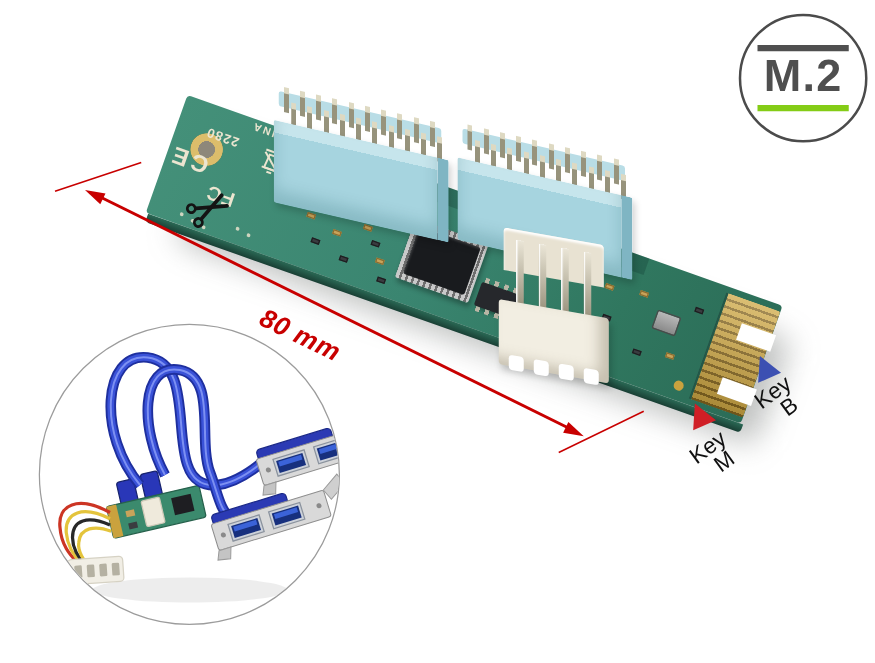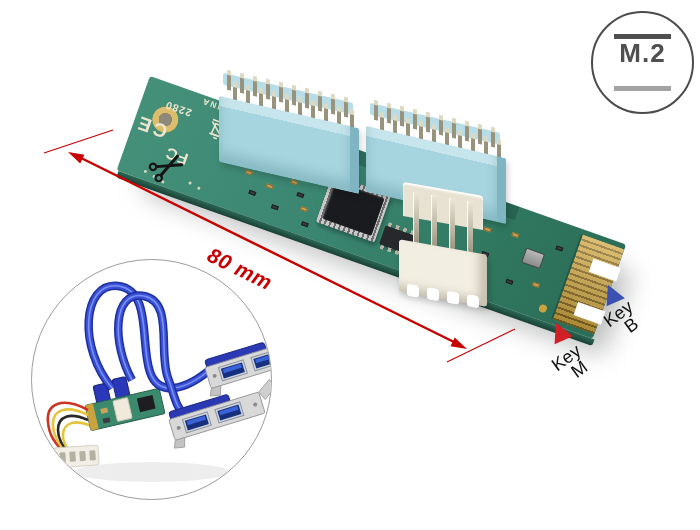--- a/index.html
+++ b/index.html
@@ -82,22 +82,22 @@
     color:#c80000;font-style:italic;font-weight:bold;font-size:21px;letter-spacing:.5px;z-index:6;}
 
   .klabel{position:absolute;font-size:18px;color:#101010;line-height:.95;text-align:center;
     transform:rotate(-36deg);z-index:6;font-weight:500;}
   .km{left:556px;top:348px;} .kb{left:608px;top:304px;}
   .klabel .l2{margin-left:8px;}
 
   
   .badge{position:absolute;left:591px;top:11px;width:103px;height:103px;border:2.5px solid #4b4b4b;
     border-radius:50%;background:#fff;display:flex;align-items:center;justify-content:center;z-index:5;}
-  .badge span{font-size:26px;font-weight:bold;color:#4f4f4f;line-height:1.05;letter-spacing:1px;
-    border-top:5px solid #4f4f4f;border-bottom:5px solid #a3a3a3;padding:1px 5px 18px;}
+  .badge span{font-size:36px;font-weight:bold;color:#4f4f4f;line-height:1.05;letter-spacing:1px;
+    border-top:5px solid #4f4f4f;border-bottom:5px solid #84cc16;padding:1px 5px 4px;}
 
   
   .inset{position:absolute;left:31px;top:259px;width:241px;height:241px;border:1.5px solid #9c9c9c;
     border-radius:50%;background:#fff;overflow:hidden;z-index:4;}
 </style>
 </head>
 <body>
 
 <div class="stage">
 

